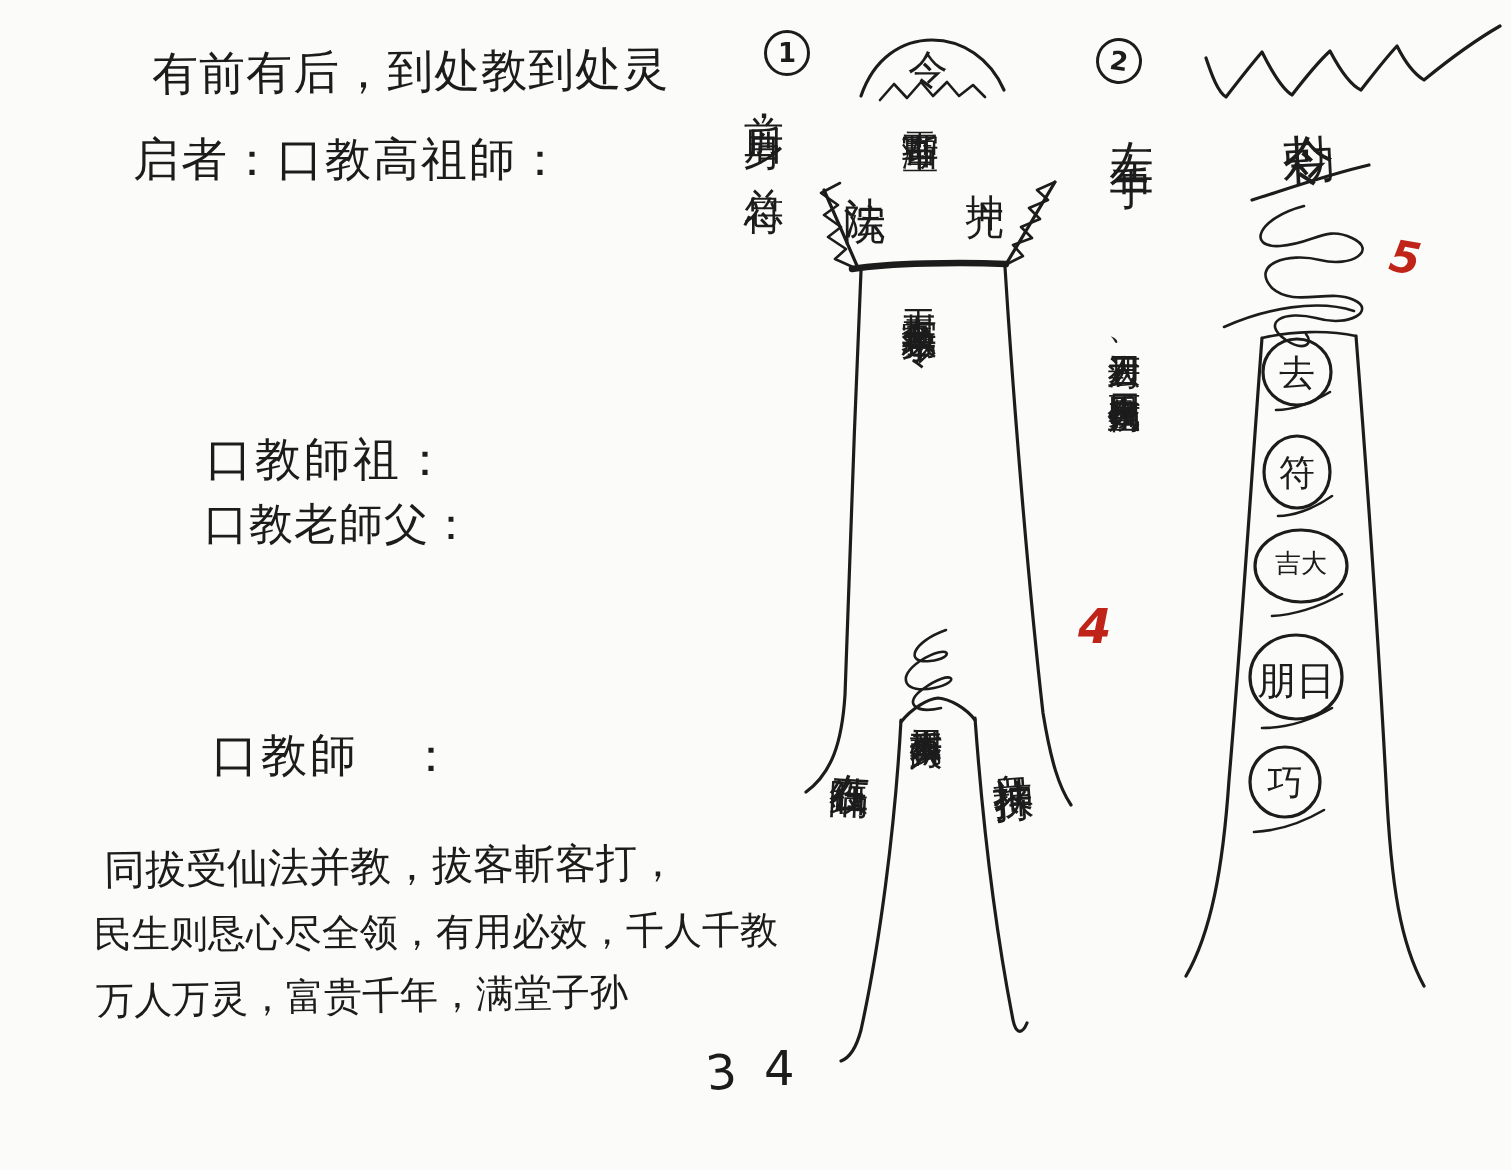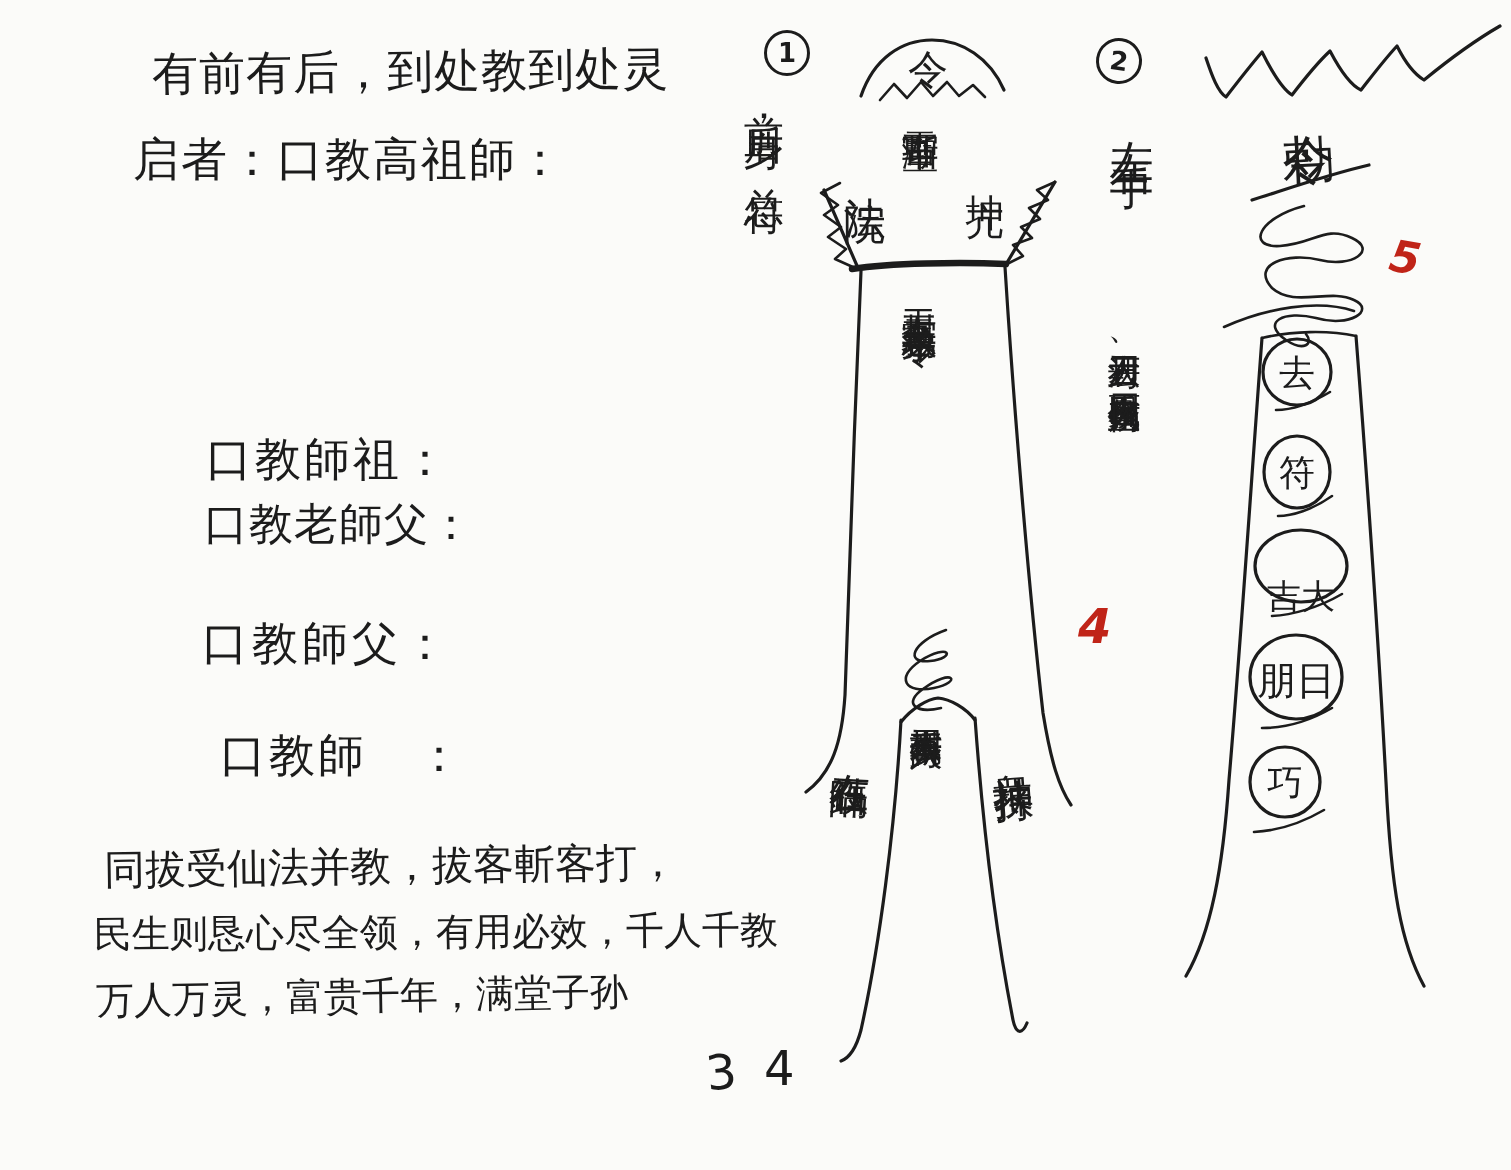--- a/index.html
+++ b/index.html
@@ -83,22 +83,21 @@
       <path class="thin" d="M 1324 810 C 1300 824, 1276 831, 1254 832"></path>
     </g>
   </svg>
 
   <div class="t" style="left:152px; top:44px; font-size:46px; letter-spacing:1px; transform:rotate(-0.6deg);">有前有后，到处教到处灵</div>
 
   <div class="t" style="left:92px; top:132px; font-size:46px; letter-spacing:2px;margin-left:41px;">启者：口教高祖師：</div>
 
   <div class="t" style="left:206px; top:404px; font-size:46px; letter-spacing:3px;margin-top:28px;">口教師祖：</div>
   <div class="t" style="left:204px; top:498px; font-size:44px; letter-spacing:1px;">口教老師父：</div>
-  <div class="t" style="left:202px; top:616px; font-size:46px; letter-spacing:4px;">口教師父：</div>
-  <div class="t" style="left:212px; top:728px; font-size:46px; letter-spacing:3px;margin-left:8px;">口教師　：</div>
+  <div class="t" style="left:212px; top:728px; font-size:46px; letter-spacing:3px;">口教師　：</div>
 
   <div class="t" style="left:104px; top:842px; font-size:41px; transform:rotate(-0.8deg);">同拔受仙法并教，拔客斬客打，</div>
   <div class="t" style="left:94px; top:910px; font-size:38px; transform:rotate(-0.4deg);">民生则恳心尽全领，有用必效，千人千教</div>
   <div class="t" style="left:96px; top:974px; font-size:38px; transform:rotate(-1deg);">万人万灵，富贵千年，满堂子孙</div>
 
   <div class="t" style="left:706px; top:1044px; font-size:48px; transform:rotate(-6deg);">3</div>
   <div class="t" style="left:764px; top:1040px; font-size:48px;">4</div>
 
   <div class="circ" style="left:764px; top:30px; width:40px; height:40px;">
     <span>1</span>
@@ -122,17 +121,17 @@
   </div>
   <div class="t v" style="left:1106px; top:106px; font-size:44px; letter-spacing:12px;">左右手</div>
   <div class="t v" style="left:1104px; top:328px; font-size:33px; letter-spacing:1px;">大法封刀石、用香火画在伤口止伤风</div>
 
   <div class="t v" style="left:1274px; top:92px; font-size:52px; letter-spacing:2px; transform:rotate(-3deg);">勅令</div>
 
   <div class="t red" style="left:1390px; top:232px; font-size:44px; transform:rotate(10deg);">5</div>
 
   <div class="glyph t" style="left:1277px; top:352px; width:40px; font-size:36px;">去</div>
   <div class="glyph t" style="left:1277px; top:452px; width:40px; font-size:36px;">符</div>
-  <div class="glyph t" style="left:1261px; top:576px; width:80px; font-size:34px;">吉大</div>
+  <div class="glyph t" style="left:1261px; top:548px; width:80px; font-size:26px;">吉大</div>
   <div class="glyph t" style="left:1256px; top:658px; width:80px; font-size:39px;">朋日</div>
   <div class="glyph t" style="left:1265px; top:762px; width:40px; font-size:36px;">巧</div>
 
 </div>
 
 </body></html>

